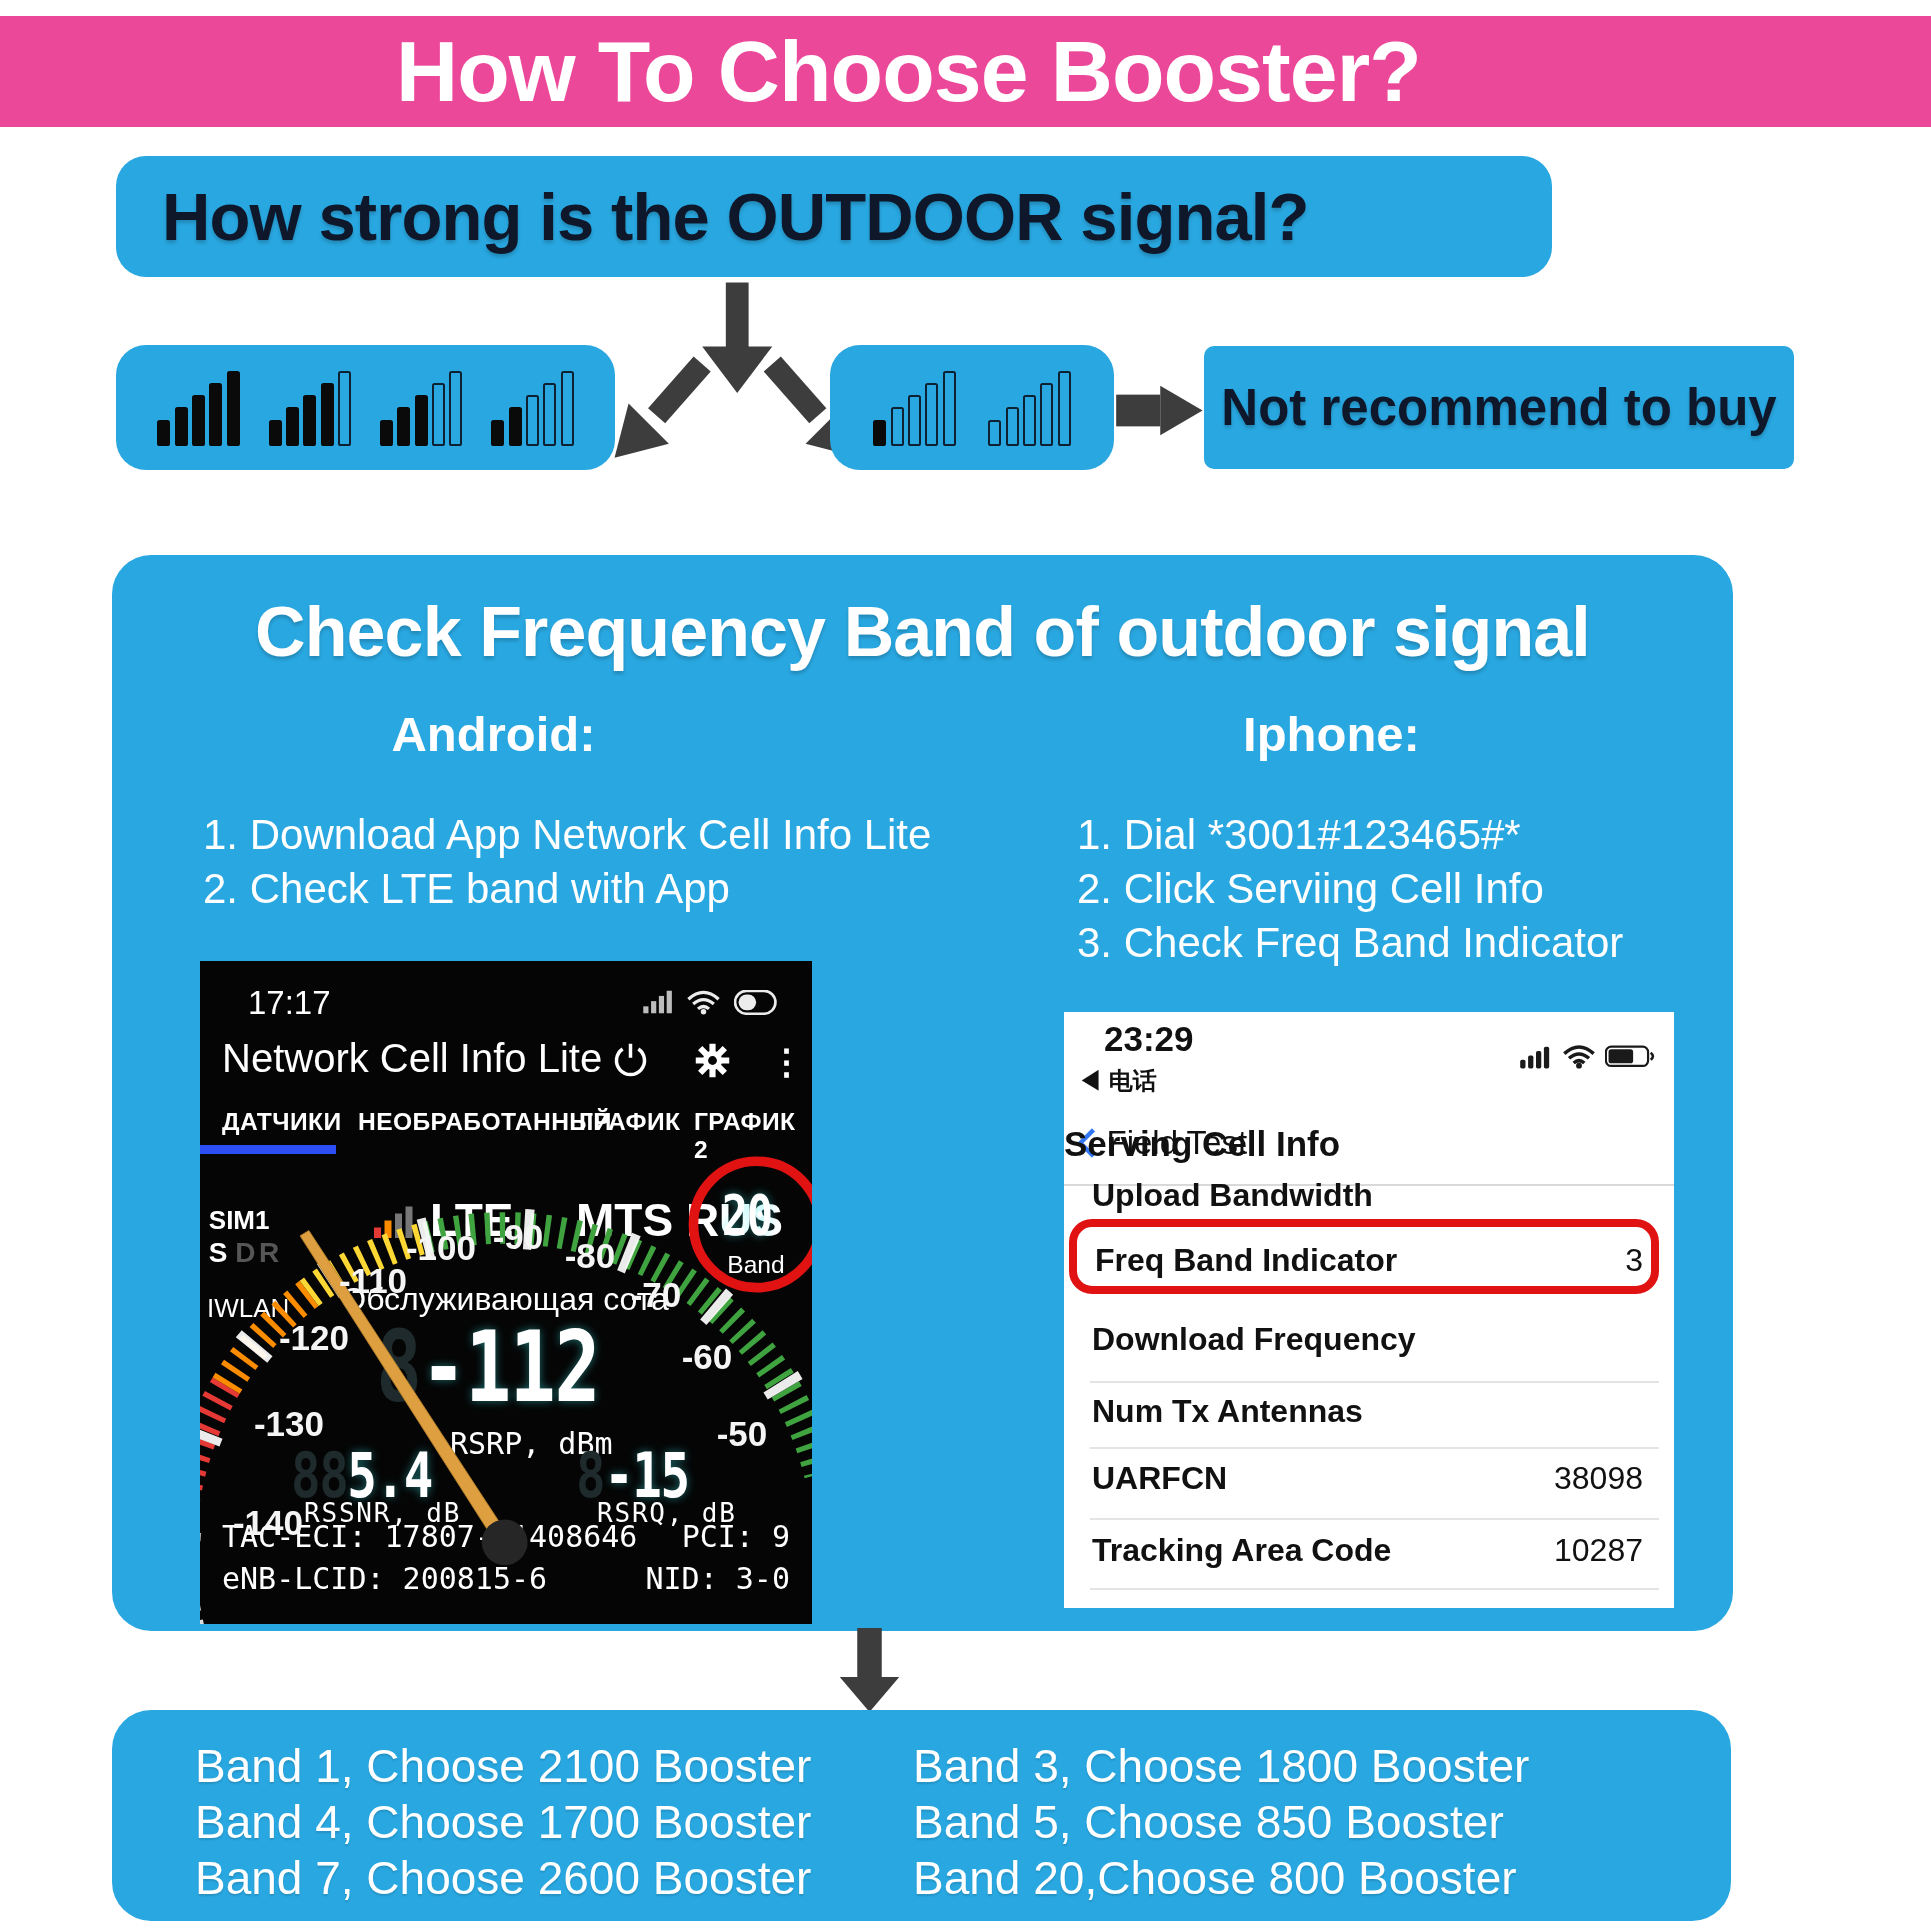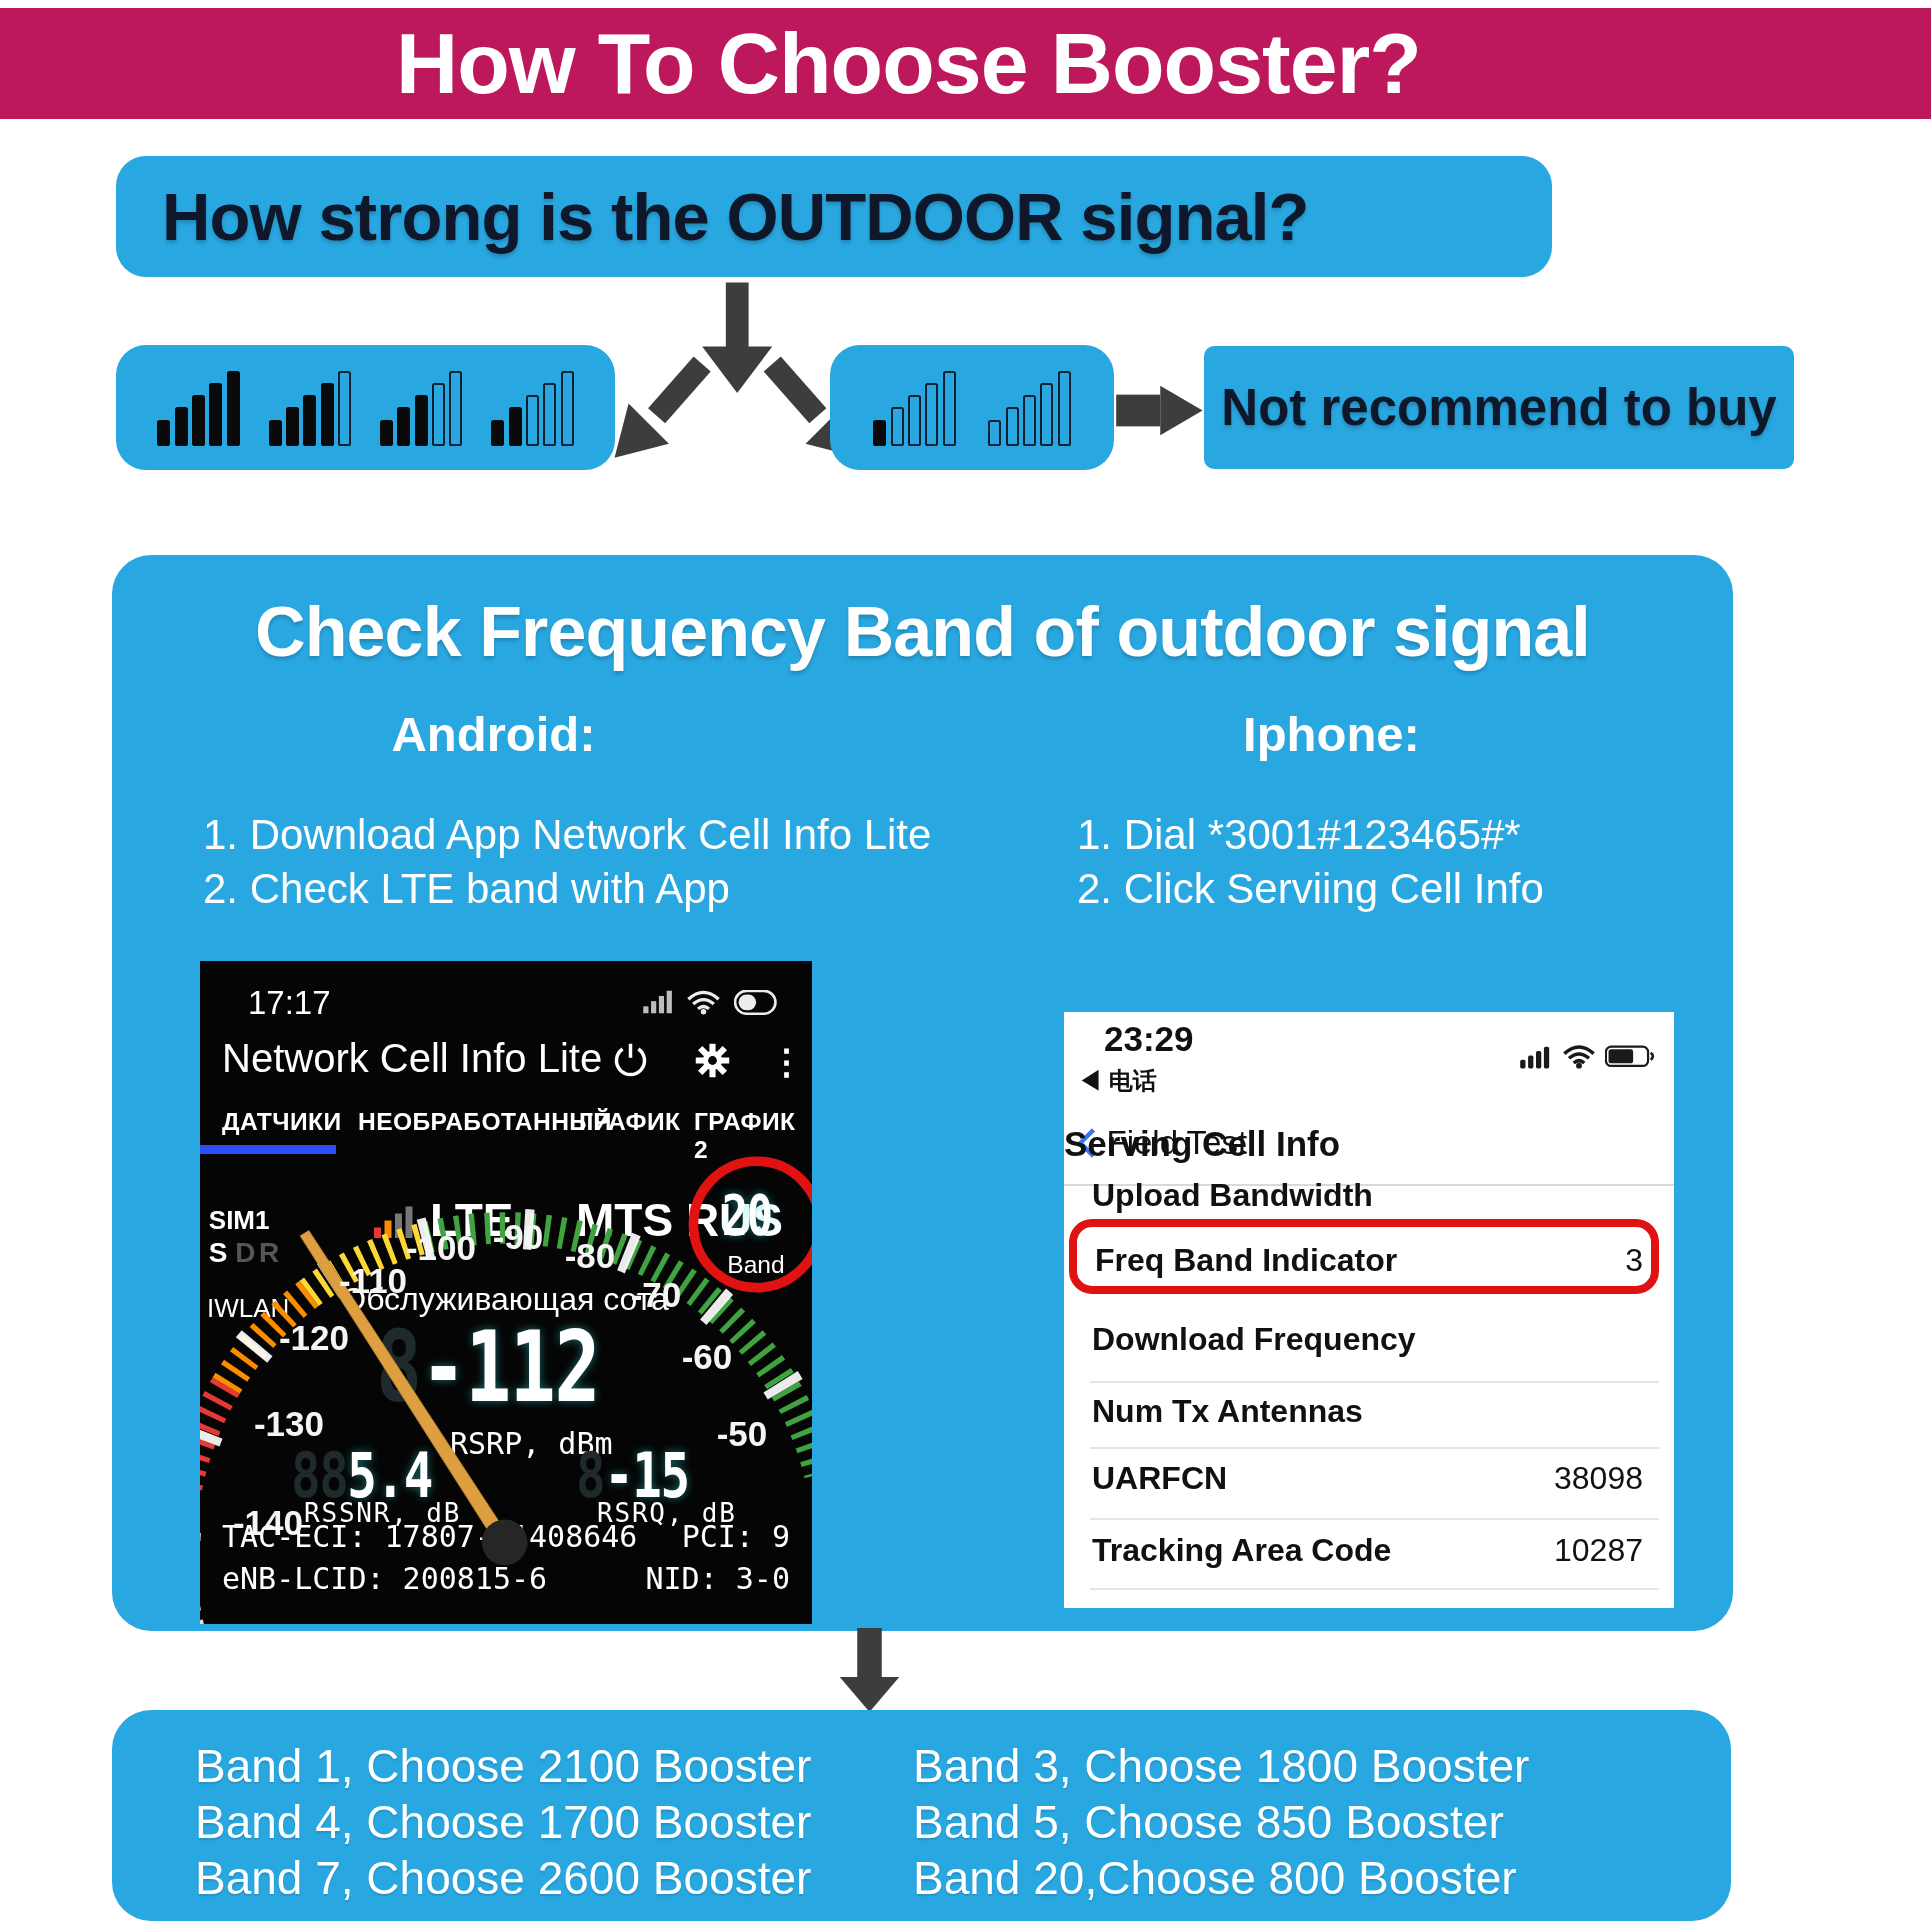--- a/index.html
+++ b/index.html
@@ -4,21 +4,21 @@
 <style>
   html,body{margin:0;padding:0;background:#fff;}
   .page{position:relative;width:1931px;height:1931px;background:#fff;overflow:hidden;
         font-family:"Liberation Sans",sans-serif;}
   .abs{position:absolute;}
   .rbox{position:absolute;background:#29a7e0;border-radius:32px;}
   .wtxt{color:#0f172a;}
   .shadow{text-shadow:0 2.6px 3.5px rgba(0,0,0,.18);}
 
   
-  .titlebar{left:0;top:8px;width:1931px;height:111px;background:#be185d;}
+  .titlebar{left:0;top:16px;width:1931px;height:111px;background:#ec4899;}
   .titlebar h1{margin:0;font-size:86px;line-height:111px;font-weight:bold;color:#fff;
                text-align:center;padding-right:114px;letter-spacing:-0.9px;}
 
   
   .qbox{left:116px;top:156px;width:1436px;height:121px;border-radius:30px;}
   .qbox div{font-size:67px;font-weight:bold;line-height:121px;padding-left:46px;letter-spacing:-0.9px;}
 
   
   .strongbox{left:116px;top:345px;width:499px;height:125px;border-radius:30px;
              display:flex;align-items:center;justify-content:space-evenly;padding:0 12.3px;box-sizing:border-box;}
@@ -191,20 +191,21 @@
     <div class="oshead android">Android:</div>
     <div class="oshead iphone">Iphone:</div>
 
     <div class="steps android">
       <div>1. Download App Network Cell Info Lite</div>
       <div>2. Check LTE band with App</div>
     </div>
     <div class="steps iphone">
       <div>1. Dial *3001#123465#*</div>
       <div>2. Click Serviing Cell Info</div>
+      <div>3. Check Freq Band Indicator</div>
     </div>
 
     <div class="droid">
 
       <div class="t d-time">17:17</div>
       <div style="position:absolute;left:443px;top:28px;display:flex;align-items:flex-end;gap:14px;">
         <svg width="30" height="26" viewBox="0 0 34 30">
           <g fill="#bdbdbd">
               <rect x="0" y="20" width="6" height="8"></rect>
               <rect x="9" y="14" width="6" height="14"></rect>

